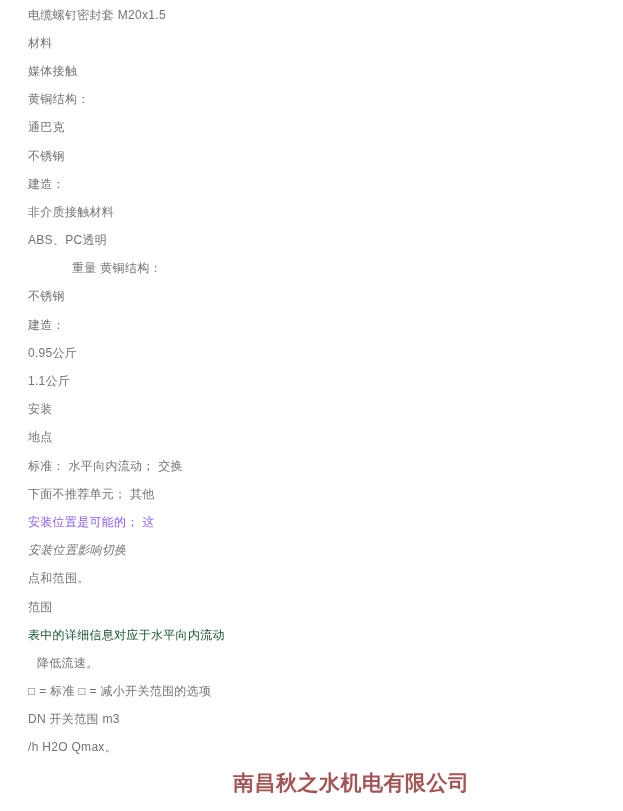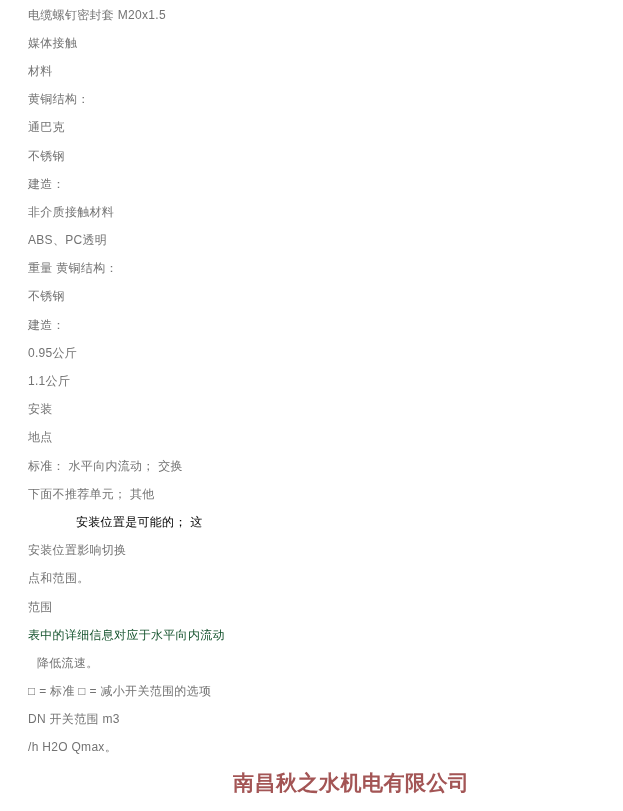--- a/index.html
+++ b/index.html
@@ -38,39 +38,39 @@
     letter-spacing: 0.5px;
     white-space: nowrap;
     color: #a35555;
   }
 </style>
 </head>
 <body style="background: rgb(255, 255, 255);">
 
 <div class="doc">
   <div class="line" style="color: rgb(115, 115, 115);">电缆螺钉密封套 M20x1.5</div>
+  <div class="line" style="color: rgb(115, 115, 115);">材料</div>
   <div class="line" style="color: rgb(115, 115, 115);">媒体接触</div>
-  <div class="line" style="color: rgb(115, 115, 115);">材料</div>
   <div class="line" style="color: rgb(115, 115, 115);">黄铜结构：</div>
   <div class="line" style="color: rgb(115, 115, 115);">通巴克</div>
   <div class="line" style="color: rgb(115, 115, 115);">不锈钢</div>
   <div class="line" style="color: rgb(115, 115, 115);">建造：</div>
   <div class="line" style="color: rgb(115, 115, 115);">非介质接触材料</div>
   <div class="line" style="color: rgb(115, 115, 115);">ABS、PC透明</div>
-  <div class="line" style="color: rgb(115, 115, 115);">重量 黄铜结构：</div>
+  <div class="line" style="color: rgb(115, 115, 115); margin-left: 44px;">重量 黄铜结构：</div>
   <div class="line" style="color: rgb(115, 115, 115);">不锈钢</div>
   <div class="line" style="color: rgb(115, 115, 115);">建造：</div>
   <div class="line" style="color: rgb(115, 115, 115);">0.95公斤</div>
   <div class="line" style="color: rgb(115, 115, 115);">1.1公斤</div>
   <div class="line" style="color: rgb(115, 115, 115);">安装</div>
   <div class="line" style="color: rgb(115, 115, 115);">地点</div>
   <div class="line" style="color: rgb(115, 115, 115);">标准： 水平向内流动； 交换</div>
   <div class="line" style="color: rgb(115, 115, 115);">下面不推荐单元； 其他</div>
-  <div class="line" style="color: #000000; margin-left: 48px;">安装位置是可能的； 这</div>
-  <div class="line" style="color: rgb(115, 115, 115);">安装位置影响切换</div>
+  <div class="line" style="color: #8b5cf6;">安装位置是可能的； 这</div>
+  <div class="line" style="color: rgb(115, 115, 115); font-style: italic;">安装位置影响切换</div>
   <div class="line" style="color: rgb(115, 115, 115);">点和范围。</div>
   <div class="line" style="color: rgb(115, 115, 115);">范围</div>
   <div class="line" style="color: #14532d;">表中的详细信息对应于水平向内流动</div>
   <div class="line" style="color: rgb(115, 115, 115); padding-left: 9px;">降低流速。</div>
   <div class="line" style="color: rgb(115, 115, 115);">□ = 标准 □ = 减小开关范围的选项</div>
   <div class="line" style="color: rgb(115, 115, 115);">DN 开关范围 m3</div>
   <div class="line" style="color: rgb(115, 115, 115);">/h H2O Qmax。</div>
 </div>
 
 <div class="watermark" style="color: rgb(163, 85, 85); text-align: center;">南昌秋之水机电有限公司</div>

